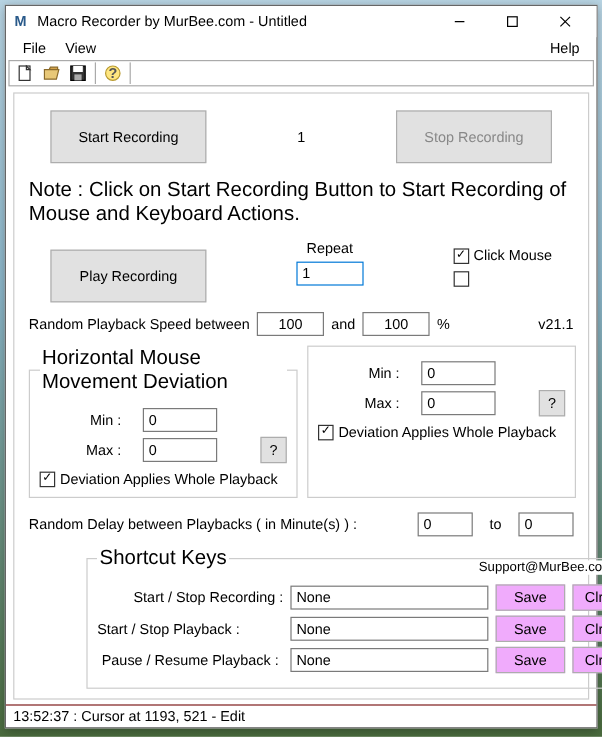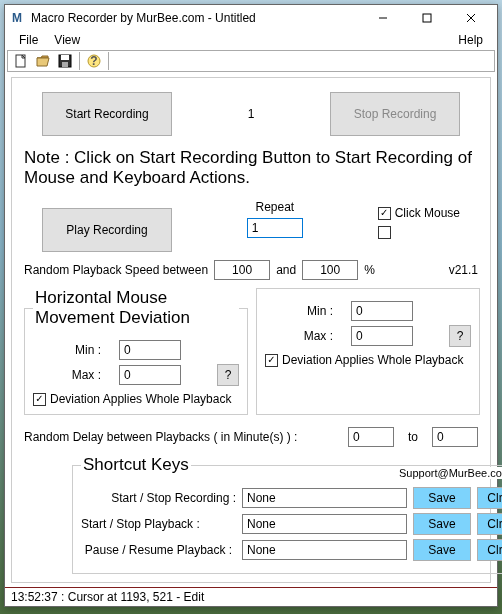--- a/index.html
+++ b/index.html
@@ -21,21 +21,21 @@
 .row { display: flex; align-items: center; gap: 8px; }
 .bigbtn { width: 130px; height: 44px; background: #e1e1e1; border: 1px solid #adadad; display: flex; align-items: center; justify-content: center; cursor: default; }
 .bigbtn.disabled { color: #888; }
 .note { font-size: 17px; text-align: left; padding: 4px 0; }
 .txt { border: 1px solid #7a7a7a; padding: 2px 4px; background: #fff; height: 20px; }
 .txt.blue { border: 1px solid #0078d7; }
 .chk { display: flex; align-items: center; gap: 4px; }
 .chk .box { width: 13px; height: 13px; border: 1px solid #333; display: flex; align-items: center; justify-content: center; font-size: 10px; line-height: 1; }
 fieldset { border: 1px solid #ccc; padding: 8px; position: relative; }
 fieldset legend { font-size: 17px; padding: 0 2px; }
-.smbtn { background: #7dd3fc; border: 1px solid #adadad; padding: 2px 12px; height: 22px; cursor: default; display: inline-flex; align-items: center; justify-content: center; }
+.smbtn { background: #f0abfc; border: 1px solid #adadad; padding: 2px 12px; height: 22px; cursor: default; display: inline-flex; align-items: center; justify-content: center; }
 .qbtn { width: 22px; height: 22px; background: #e1e1e1; border: 1px solid #adadad; display: flex; align-items: center; justify-content: center; }
 .statusbar { height: 20px; border-top: 1px solid #7f1d1d; padding: 2px 6px; display: flex; align-items: center; font-size: 11px; }
 .twocol { display: flex; gap: 8px; }
 .twocol fieldset { flex: 1; }
 .fieldrow { display: flex; align-items: center; gap: 18px; margin: 4px 0; }
 .fieldrow .lbl { width: 40px; text-align: right; }
 svg { display: block; }
 </style>
 </head>
 <body>

